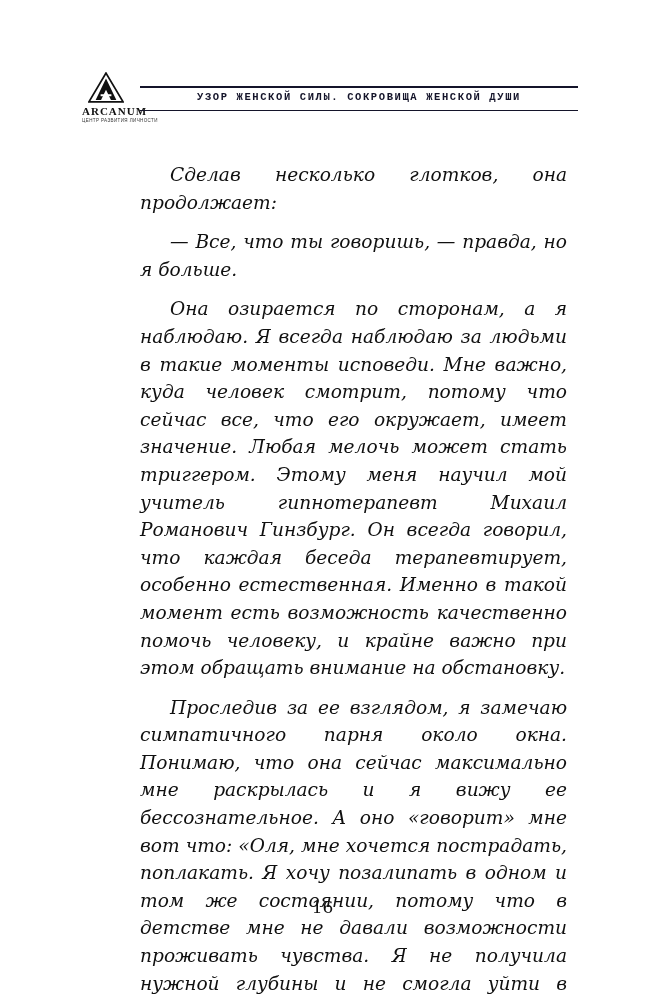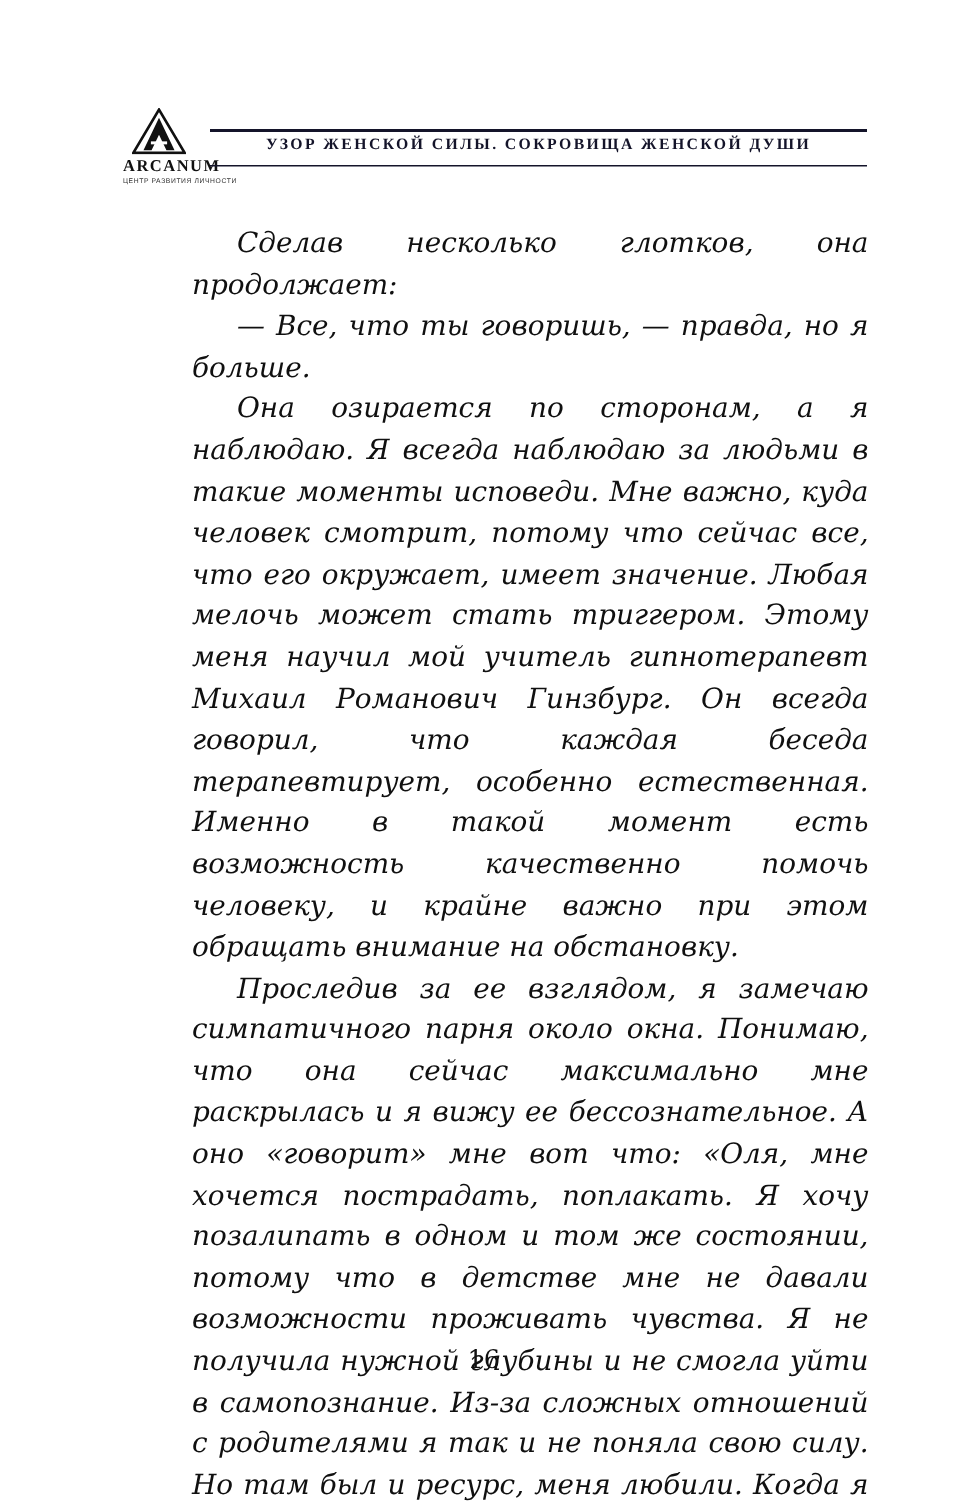--- a/index.html
+++ b/index.html
@@ -64,21 +64,21 @@
     width: 438px;
     height: 1px;
     background: #14142a;
   }
   .header-title {
     position: absolute;
     left: 140px;
     top: 91px;
     width: 438px;
     text-align: center;
-    font-family: Liberation Serif, serif;
+    font-family: Liberation Mono, monospace;
     font-weight: bold;
     font-size: 10.5px;
     letter-spacing: 1.6px;
     color: #14142a;
     text-transform: uppercase;
     white-space: nowrap;
   }
 
   
   .body-text {
@@ -89,21 +89,21 @@
     font-family: "DejaVu Serif", "Liberation Serif", serif;
     font-style: italic;
     font-size: 18.6px;
     line-height: 27.6px;
     color: #101010;
     text-align: justify;
     hyphens: auto;
     -webkit-hyphens: auto;
   }
   .body-text p.para {
-    margin: 0;
+    margin: 12px;
     text-indent: 30px;
   }
 
   
   .page-number {
     position: absolute;
     left: 0;
     top: 897px;
     width: 645px;
     text-align: center;

